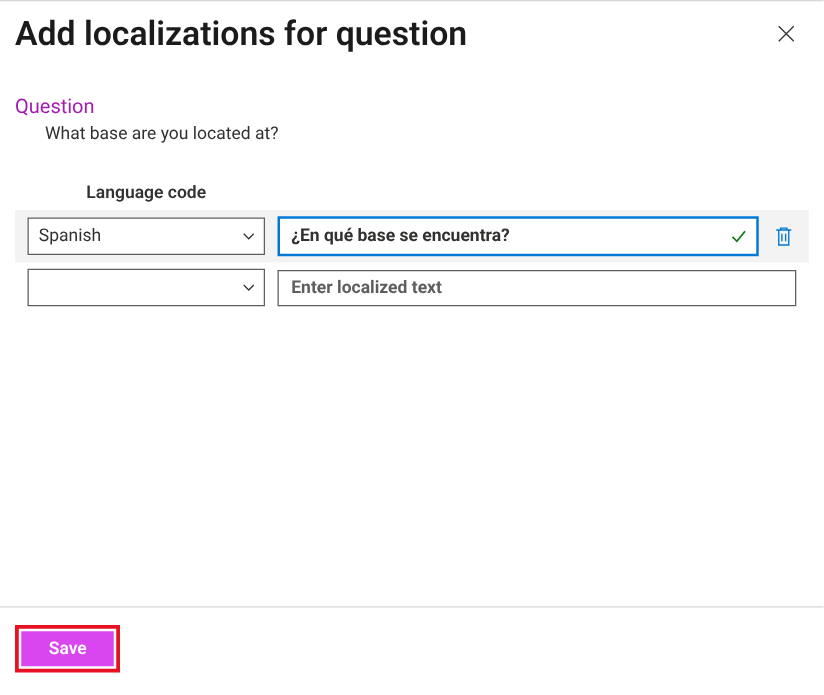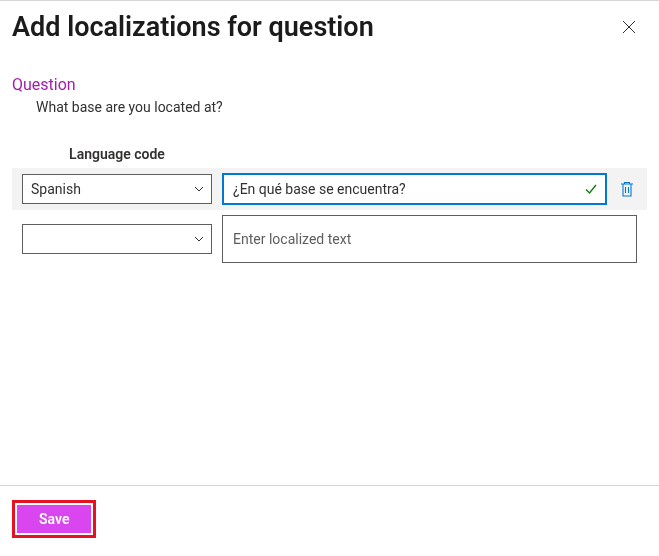--- a/index.html
+++ b/index.html
@@ -88,21 +88,21 @@
   }
   .select .chev {
     position: absolute;
     right: 6px;
     top: 50%;
     transform: translateY(-50%);
     pointer-events: none;
   }
   .text-input {
     flex: 1;
-    height: 48px;
+    height: 29px;
     border: 1px solid #605e5c;
     background: #fff;
     display: flex;
     align-items: center;
     padding: 11px 8px;
     font-size: 14px;
     position: relative;
   }
   .text-input.focused {
     border: 2px solid #0078d4;
@@ -110,20 +110,21 @@
     padding: 0 30px 0 7px;
   }
   .text-input input {
     border: none;
     outline: none;
     width: 100%;
     font-family: inherit;
     font-size: 14px;
     background: transparent;
     color: #323130;
+    font-weight: bold;
   }
   .text-input input::placeholder { color: #605e5c; }
   .check-icon {
     position: absolute;
     right: 6px;
     top: 50%;
     transform: translateY(-50%);
     color: #107c10;
   }
   .del-btn {

